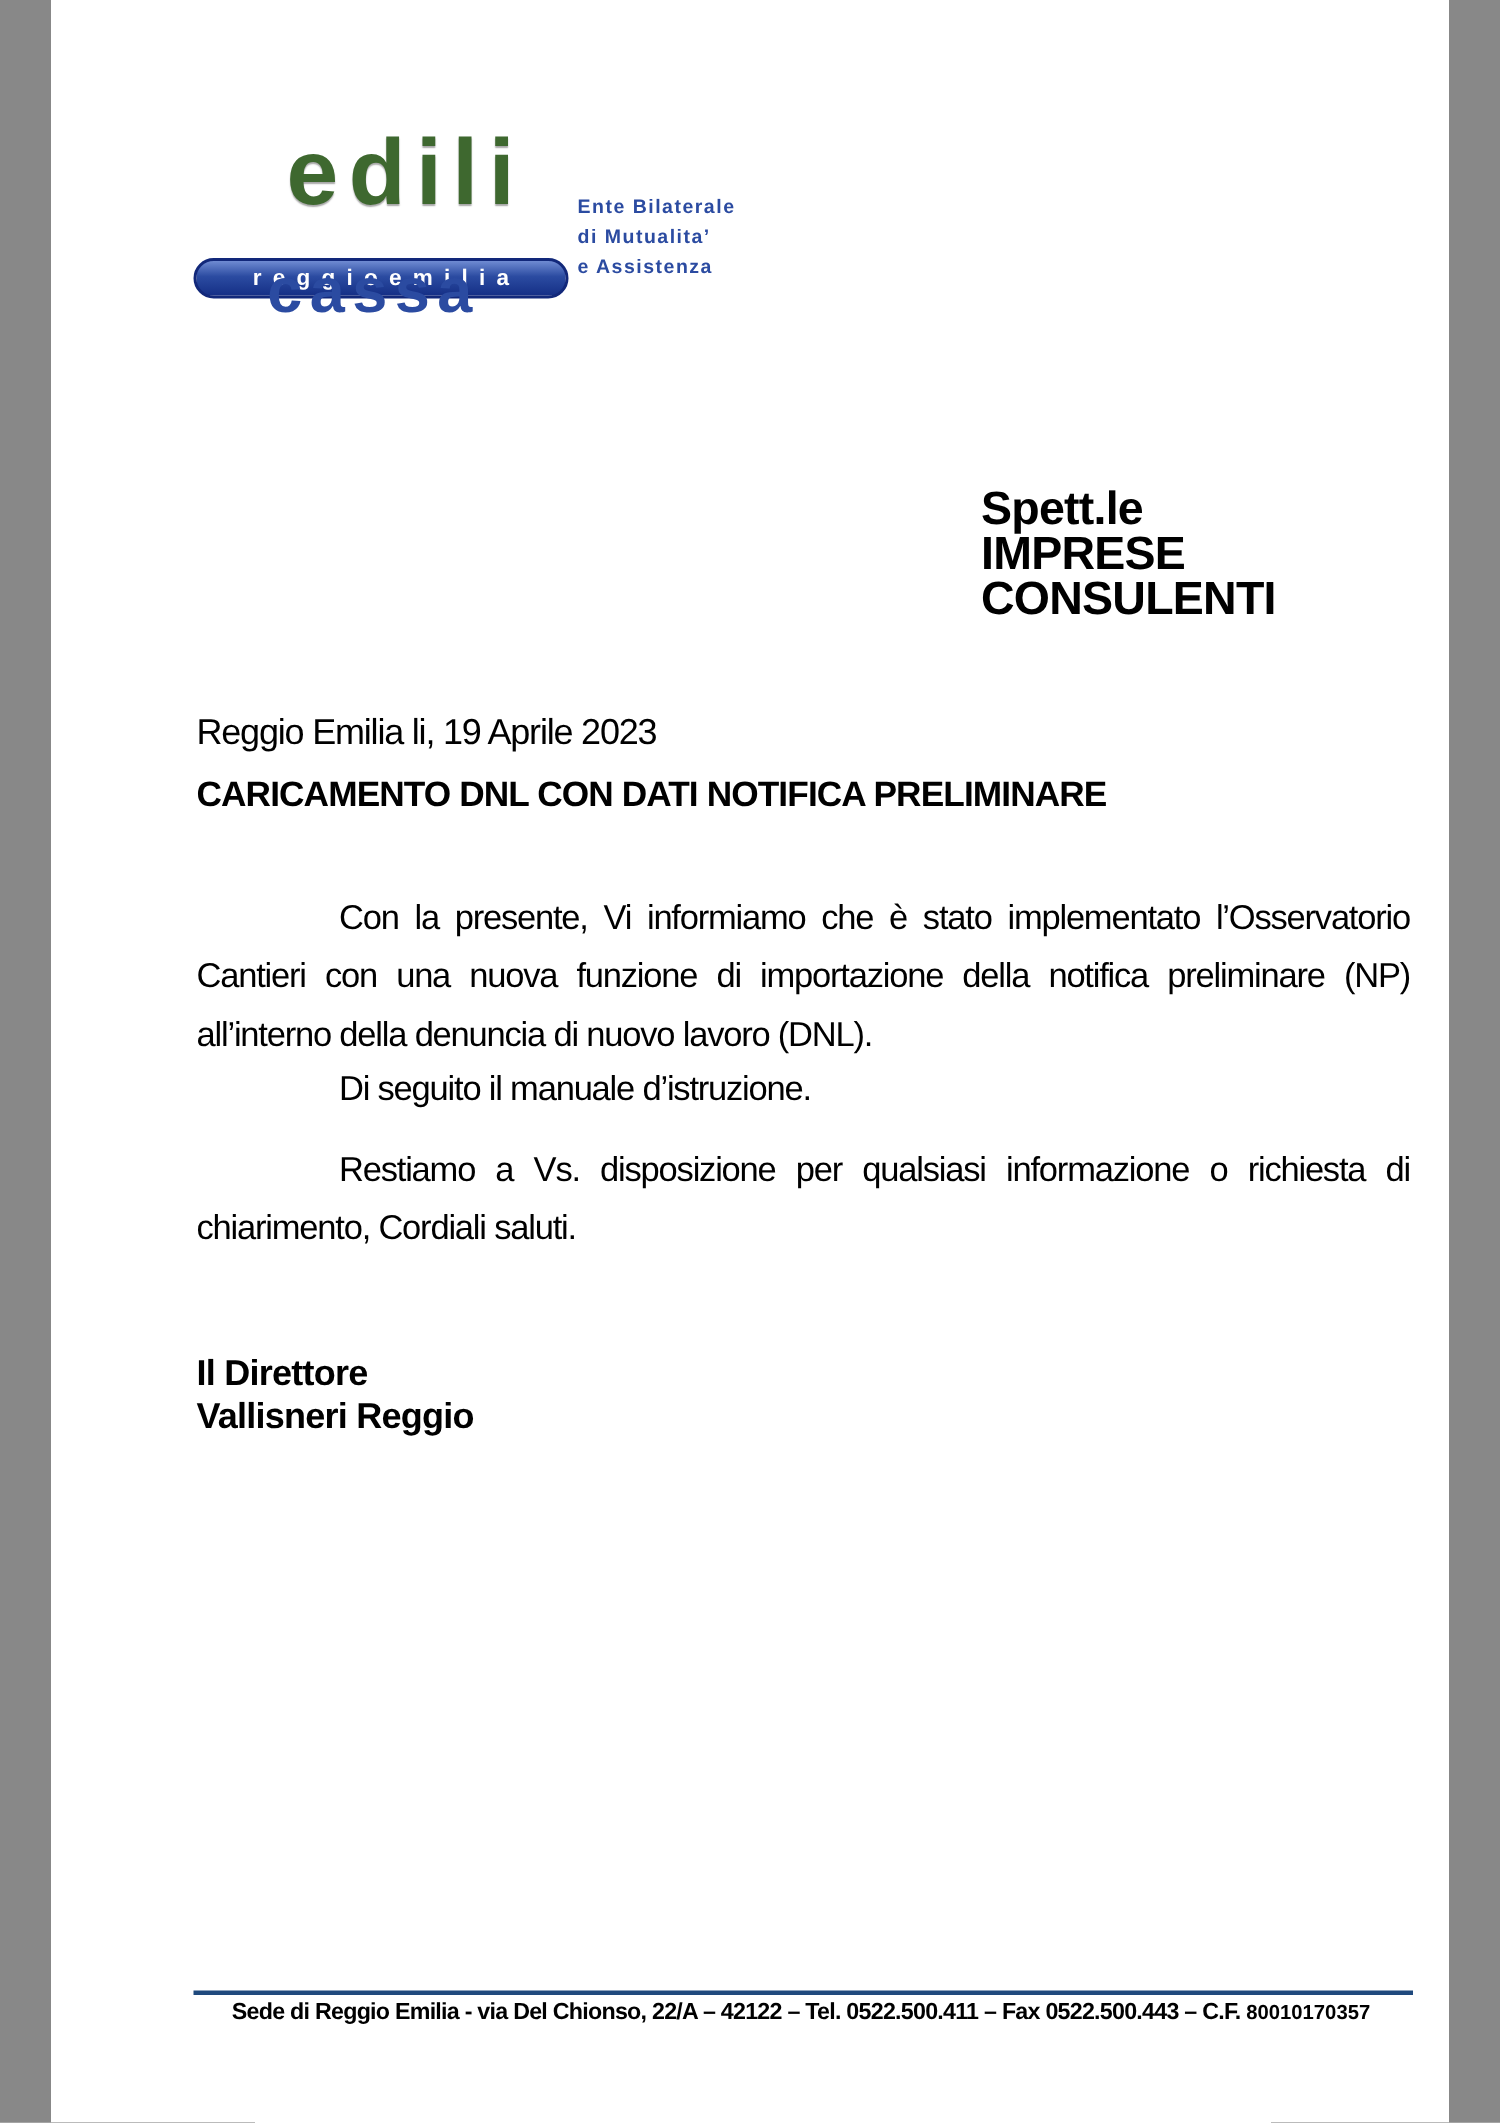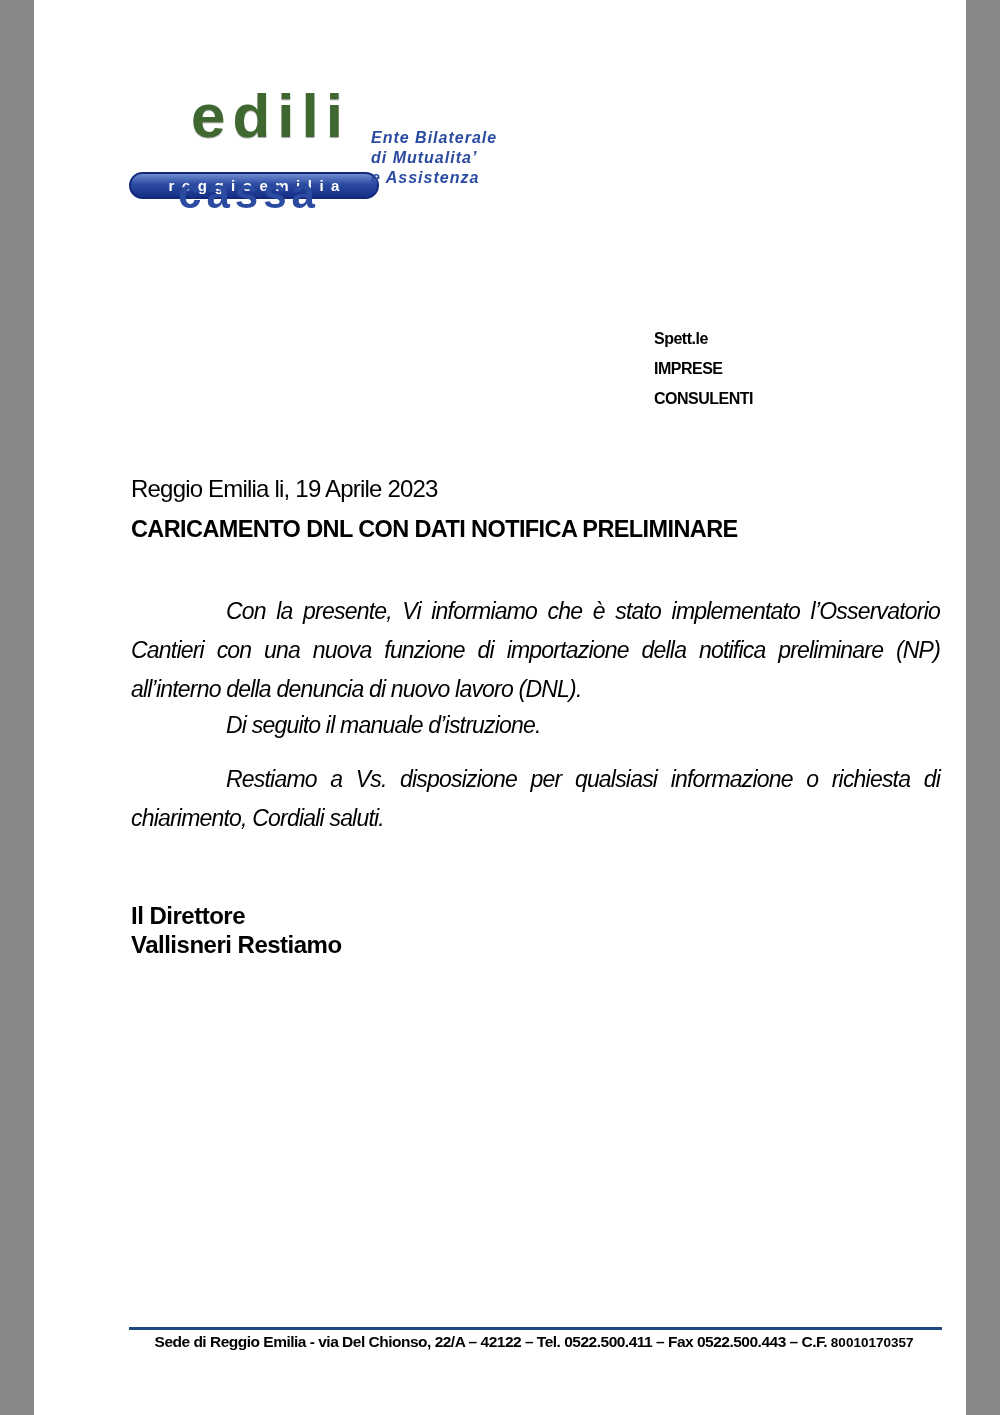--- a/index.html
+++ b/index.html
@@ -38,46 +38,45 @@
     text-indent:7.5px;
     margin-top:25px;
   }
   .logo-cassa{
     position:absolute;left:0;top:82px;width:240px;
     text-align:center;
     font-size:42px;font-weight:bold;letter-spacing:5px;
     color:var(--logo-blue);
   }
   .logo-tagline{
-    position:absolute;left:242px;top:40px;
-    font-size:16px;font-weight:bold;line-height:20px;letter-spacing:1px;
+    position:absolute;left:256px;top:40px;
+    font-size:13px;font-weight:bold;line-height:20px;letter-spacing:1px;
     color:var(--logo-blue);
     white-space:nowrap;
-    font-style:italic;
   }
 
   
   .recipient{
     position:absolute;left:620px;top:324px;
-    font-size:16px;font-weight:bold;line-height:30px;letter-spacing:-0.5px;
+    font-size:31px;font-weight:bold;line-height:30px;letter-spacing:-0.5px;
   }
   .dateline{
     position:absolute;left:97px;top:436px;
     font-size:24px;letter-spacing:-0.8px;margin-top:39px;
   }
   .subject{
     position:absolute;left:97px;top:516px;
     font-size:23.5px;font-weight:bold;letter-spacing:-0.6px;
   }
   .para{
     position:absolute;left:97px;width:809px;
     font-size:23px;line-height:39px;letter-spacing:-0.8px;
     text-align:justify;
   }
-  .para.indent{text-indent:95px;font-style:italic;}
+  .para.indent{text-indent:95px;}
   .para.p1{top:592px;}
   .para.p2{top:706px;text-align:left;}
   .para.p3{top:760px;}
   .signature{
     position:absolute;left:97px;top:901px;
     font-size:24px;font-weight:bold;line-height:29px;letter-spacing:-0.5px;
   }
 
   
   .footer-rule{
@@ -118,19 +117,19 @@
   <div class="dateline">Reggio Emilia li, 19 Aprile 2023</div>
 
   <div class="subject">CARICAMENTO DNL CON DATI NOTIFICA PRELIMINARE</div>
 
   <p class="para p1 indent">Con la presente, Vi informiamo che è stato implementato l’Osservatorio Cantieri con una nuova funzione di importazione della notifica preliminare (NP) all’interno della denuncia di nuovo lavoro (DNL).</p>
   <p class="para p2 indent">Di seguito il manuale d’istruzione.</p>
   <p class="para p3 indent">Restiamo a Vs. disposizione per qualsiasi informazione o richiesta di chiarimento, Cordiali saluti.</p>
 
   <div class="signature">
     <div>Il Direttore</div>
-    <div>Vallisneri Restiamo</div>
+    <div>Vallisneri Reggio</div>
   </div>
 
   <div class="footer-rule"></div>
   <div class="footer-text"><span>Sede di Reggio Emilia - via Del Chionso, 22/A – 42122 – Tel. 0522.500.411 – Fax 0522.500.443 – C.F. </span><span class="cf-number">80010170357</span></div>
 
 </div>
 
 </body></html>

